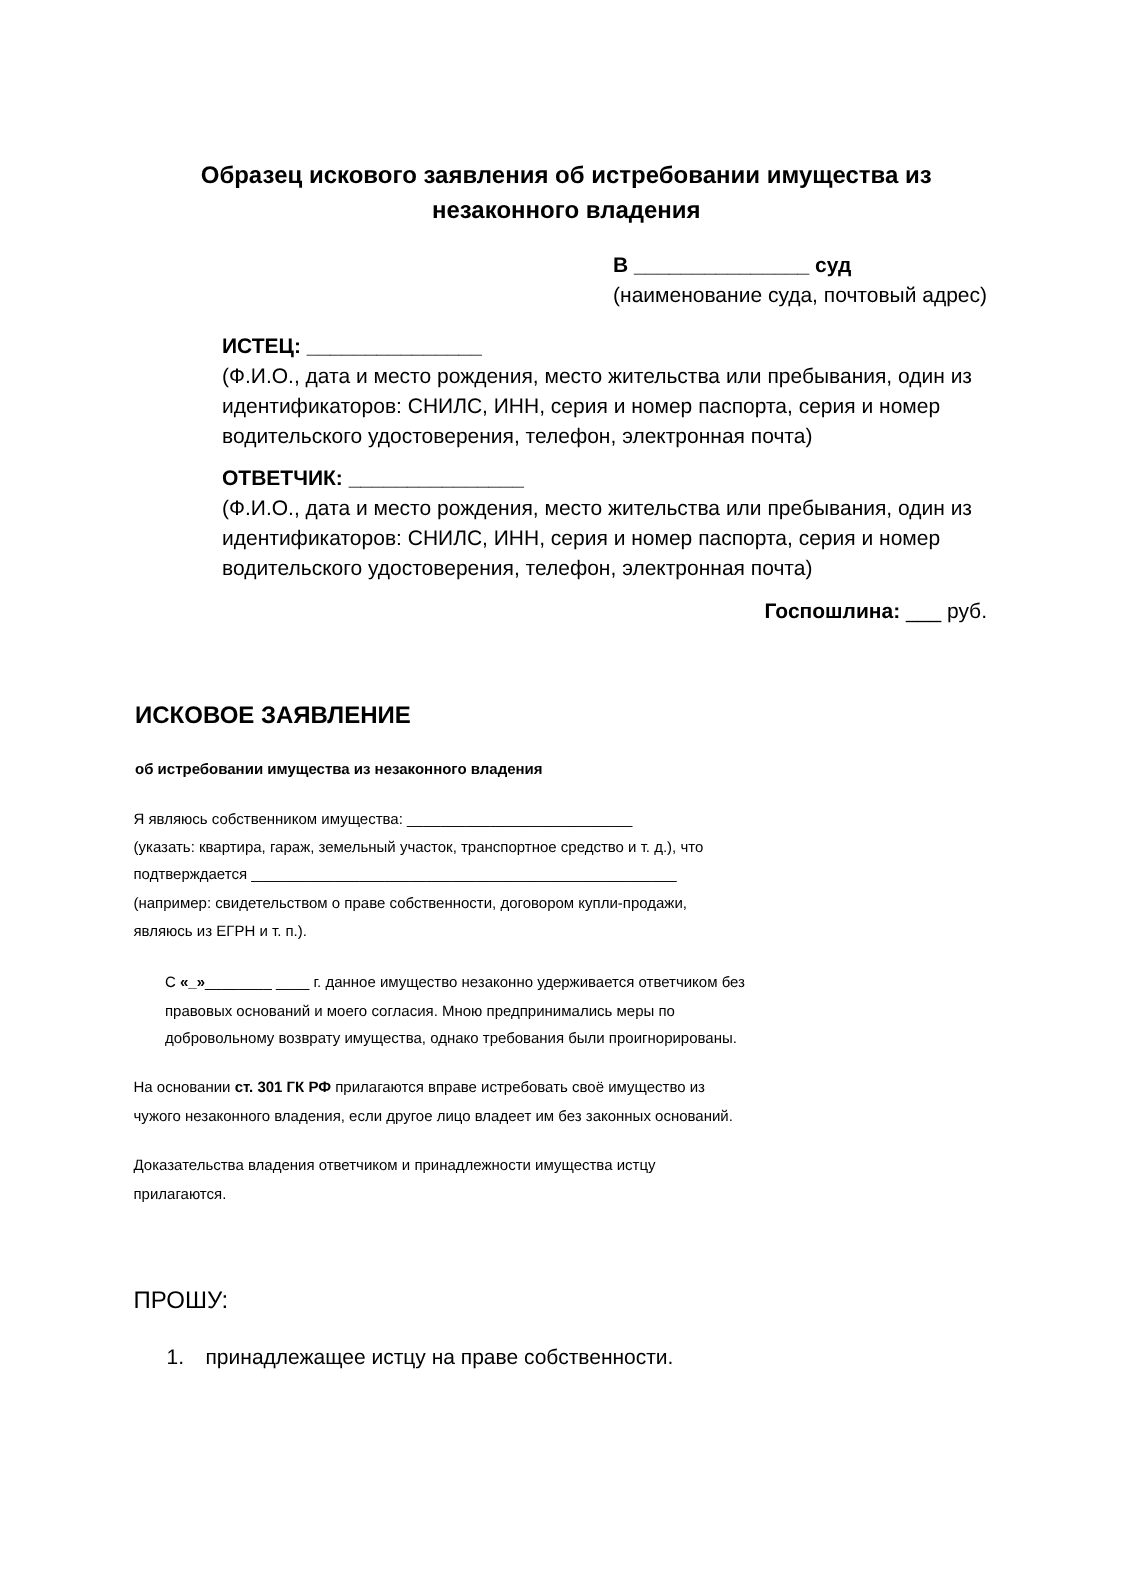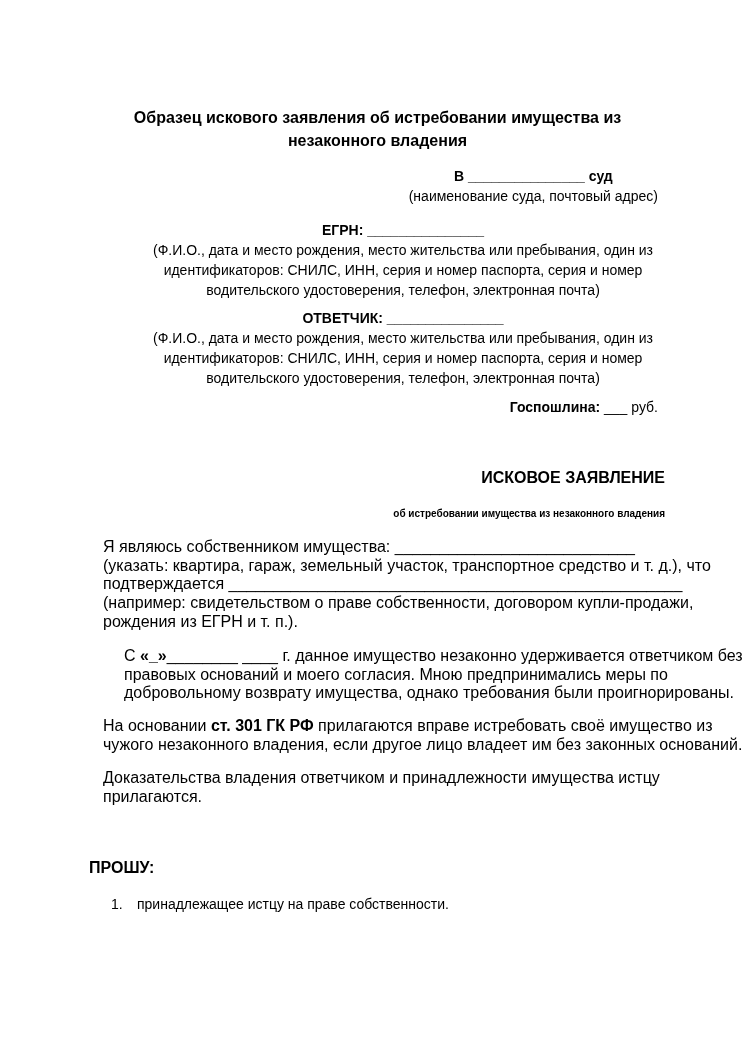--- a/index.html
+++ b/index.html
@@ -27,68 +27,68 @@
       width: 575px;
       top: 106px;
       text-align: center;
       font-weight: bold;
       font-size: 16px;
       line-height: 23px;
     }
     .right-block {
       position: absolute;
       right: 92px;
-      text-align: center;
+      text-align: left;
       font-size: 14px;
       line-height: 20px;
     }
     .right-block .label {
       font-weight: bold;
     }
     .court { top: 166px; }
     .plaintiff { top: 220px; width: 510px; }
     .defendant { top: 308px; width: 510px; }
     .fee { top: 397px; padding-left: 40px; }
     .block-line { display: block; }
     .center-heading {
       position: absolute;
       left: 90px;
       width: 575px;
-      text-align: right;
+      text-align: left;
       font-weight: bold;
     }
     .main-heading {
       top: 468px;
       font-size: 16px;
       line-height: 20px;
     }
     .sub-heading {
       top: 504px;
       font-size: 10px;
       line-height: 20px;
     }
     .para {
       position: absolute;
-      left: 103px;
+      left: 89px;
       width: 580px;
-      font-size: 16px;
+      font-size: 10px;
       line-height: 18.7px;
     }
     .para .line { display: block; white-space: nowrap; }
     .p1 { top: 538px; }
     .p2 { top: 647px; margin-left: 21px; }
     .p3 { top: 717px; }
     .p4 { top: 769px; }
     .b { font-weight: bold; }
     .request-heading {
       position: absolute;
       left: 89px;
       top: 858px;
       font-size: 16px;
-      font-weight: bold;
+      font-weight: normal;
       line-height: 20px;
     }
     .request-list {
       position: absolute;
       left: 111px;
       top: 895px;
       width: 560px;
       font-size: 14px;
       line-height: 19px;
     }
@@ -110,21 +110,21 @@
     <span class="block-line">Образец искового заявления об истребовании имущества из</span>
     <span class="block-line">незаконного владения</span>
   </div>
 
   <div class="right-block court">
     <span class="block-line label"><span>В</span> <span>_______________</span> <span>суд</span></span>
     <span class="block-line">(наименование суда, почтовый адрес)</span>
   </div>
 
   <div class="right-block plaintiff">
-    <span class="block-line label"><span>ЕГРН:</span> <span>_______________</span></span>
+    <span class="block-line label"><span>ИСТЕЦ:</span> <span>_______________</span></span>
     <span class="block-line">(Ф.И.О., дата и место рождения, место жительства или пребывания, один из</span>
     <span class="block-line">идентификаторов: СНИЛС, ИНН, серия и номер паспорта, серия и номер</span>
     <span class="block-line">водительского удостоверения, телефон, электронная почта)</span>
   </div>
 
   <div class="right-block defendant">
     <span class="block-line label"><span>ОТВЕТЧИК:</span> <span>_______________</span></span>
     <span class="block-line">(Ф.И.О., дата и место рождения, место жительства или пребывания, один из</span>
     <span class="block-line">идентификаторов: СНИЛС, ИНН, серия и номер паспорта, серия и номер</span>
     <span class="block-line">водительского удостоверения, телефон, электронная почта)</span>
@@ -137,21 +137,21 @@
   </div>
 
   <div class="center-heading main-heading">ИСКОВОЕ ЗАЯВЛЕНИЕ</div>
   <div class="center-heading sub-heading">об истребовании имущества из незаконного владения</div>
 
   <div class="para p1">
     <span class="line">Я являюсь собственником имущества: ___________________________</span>
     <span class="line"> (указать: квартира, гараж, земельный участок, транспортное средство и т. д.), что</span>
     <span class="line">подтверждается ___________________________________________________</span>
     <span class="line"> (например: свидетельством о праве собственности, договором купли-продажи,</span>
-    <span class="line">рождения из ЕГРН и т. п.).</span>
+    <span class="line">являюсь из ЕГРН и т. п.).</span>
   </div>
 
   <div class="para p2">
     <span class="line"><span>С </span><span class="b">«_»</span><span>________ ____ г. данное имущество незаконно удерживается ответчиком без</span></span>
     <span class="line">правовых оснований и моего согласия. Мною предпринимались меры по</span>
     <span class="line">добровольному возврату имущества, однако требования были проигнорированы.</span>
   </div>
 
   <div class="para p3">
     <span class="line"><span>На основании </span><span class="b">ст. 301 ГК РФ</span><span> прилагаются вправе истребовать своё имущество из</span></span>

